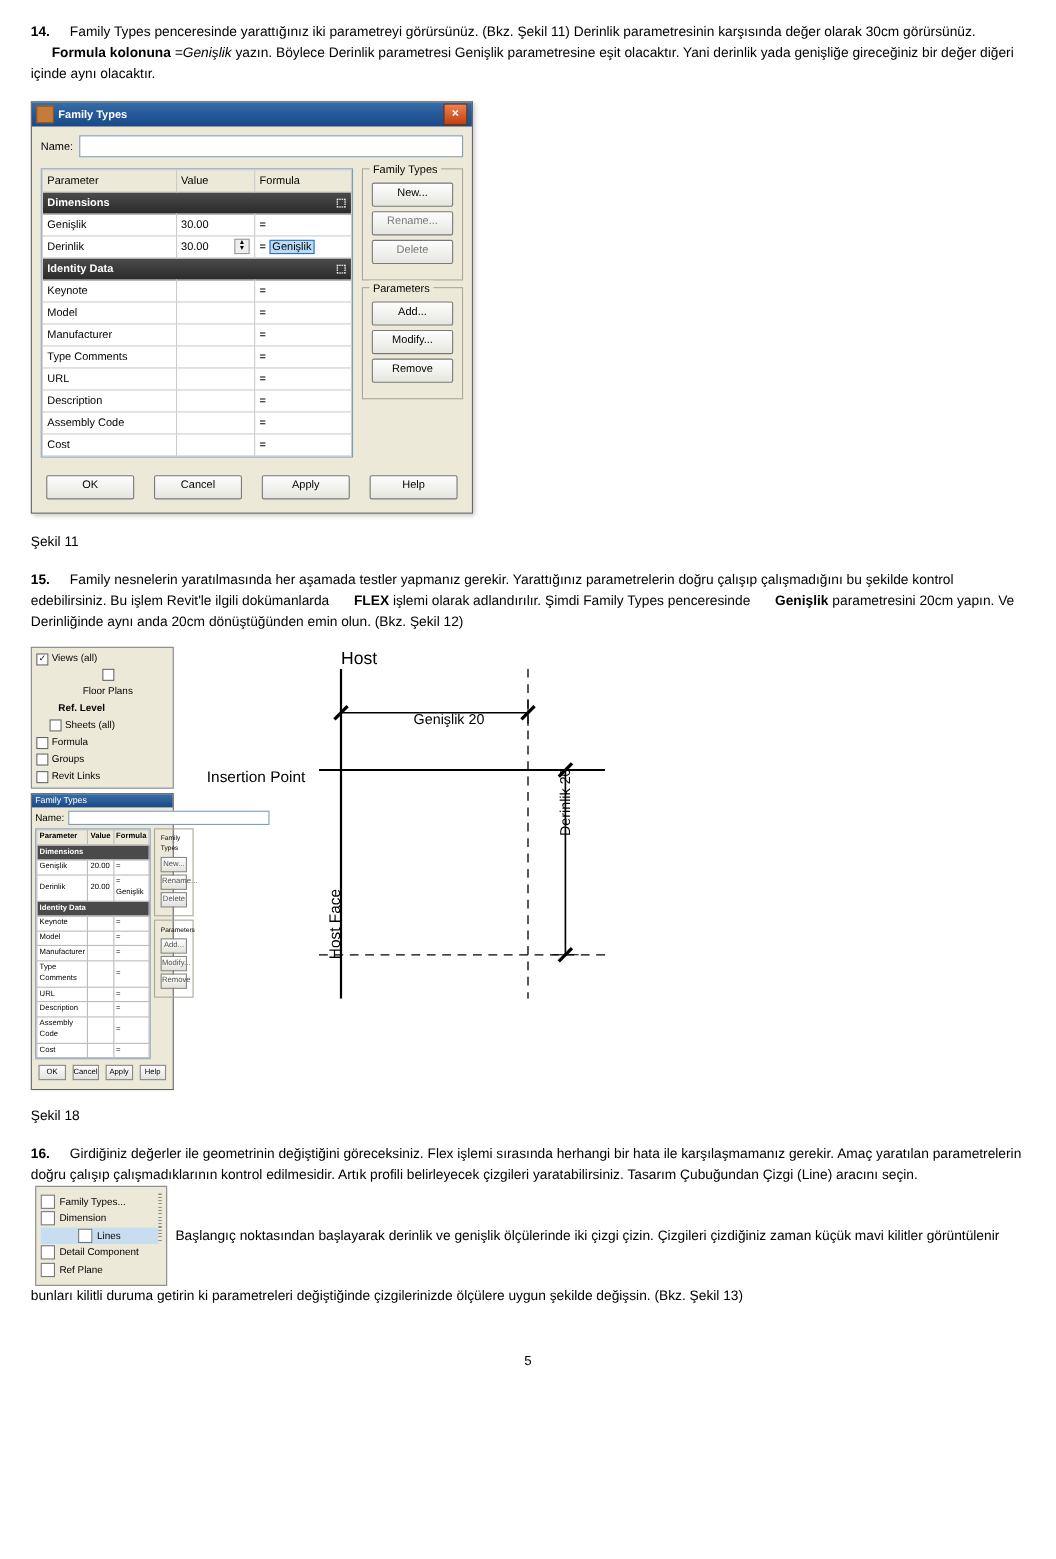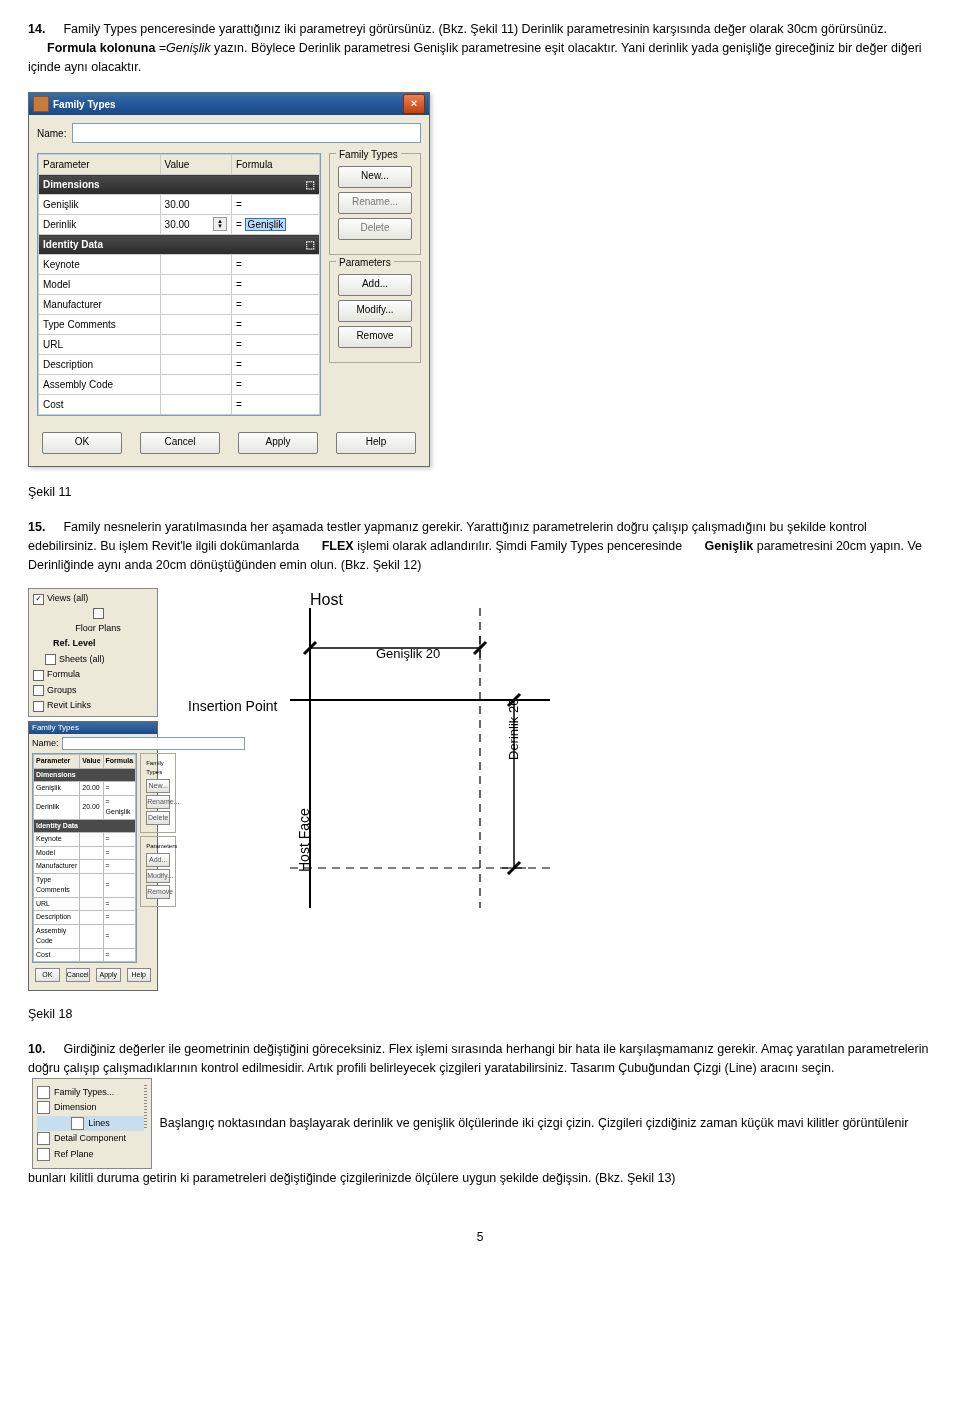--- a/index.html
+++ b/index.html
@@ -391,21 +391,21 @@
       <line x1="190" y1="28" x2="190" y2="52" stroke="#000"></line>
       <line x1="212" y1="92" x2="236" y2="92" stroke="#000"></line>
       <line x1="212" y1="260" x2="236" y2="260" stroke="#000"></line>
     </svg>
   </div>
 </div>
 
 <p class="caption">Şekil 18</p>
 
 <p>
-  <span class="item-num">10.</span>
+  <span class="item-num">16.</span>
   <span>Girdiğiniz değerler ile geometrinin değiştiğini göreceksiniz. Flex işlemi sırasında herhangi bir hata ile karşılaşmamanız gerekir. Amaç yaratılan parametrelerin doğru çalışıp çalışmadıklarının kontrol edilmesidir. Artık profili belirleyecek çizgileri yaratabilirsiniz. Tasarım Çubuğundan Çizgi (Line) aracını seçin. </span>
   <span class="inline-toolbar">
     <span style="display:flex;">
       <span style="flex:1;">
         <span class="tr">
             <span class="ic"></span>
             <span>Family Types...</span>
           </span>
         <span class="tr">
             <span class="ic"></span>

